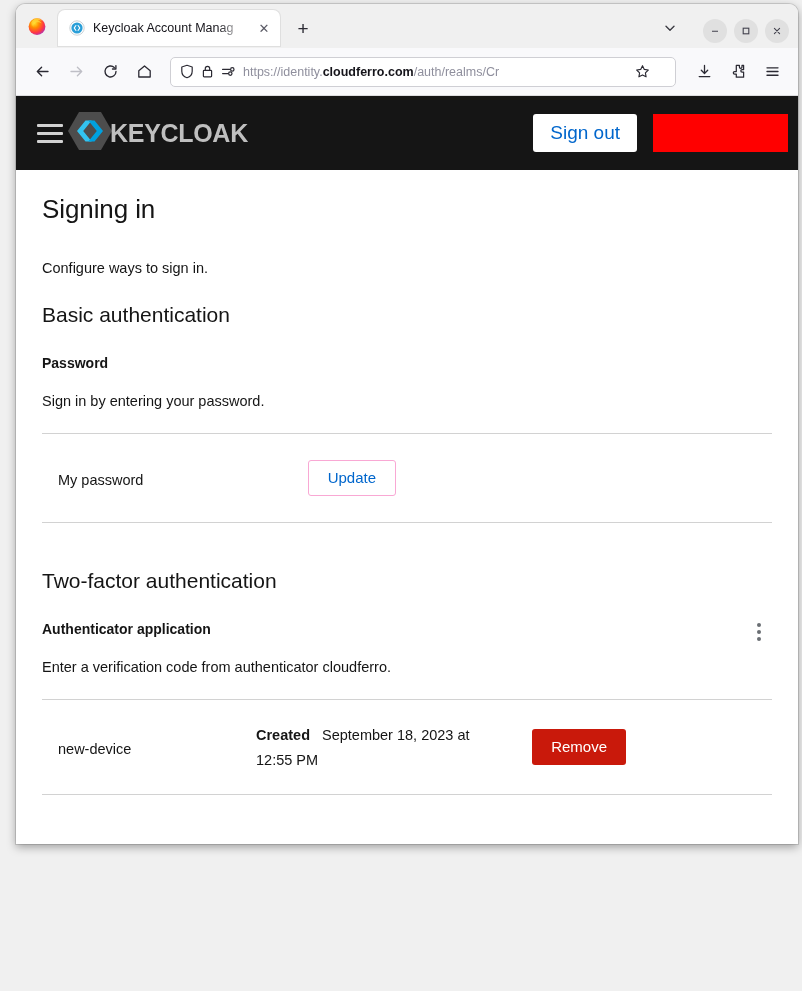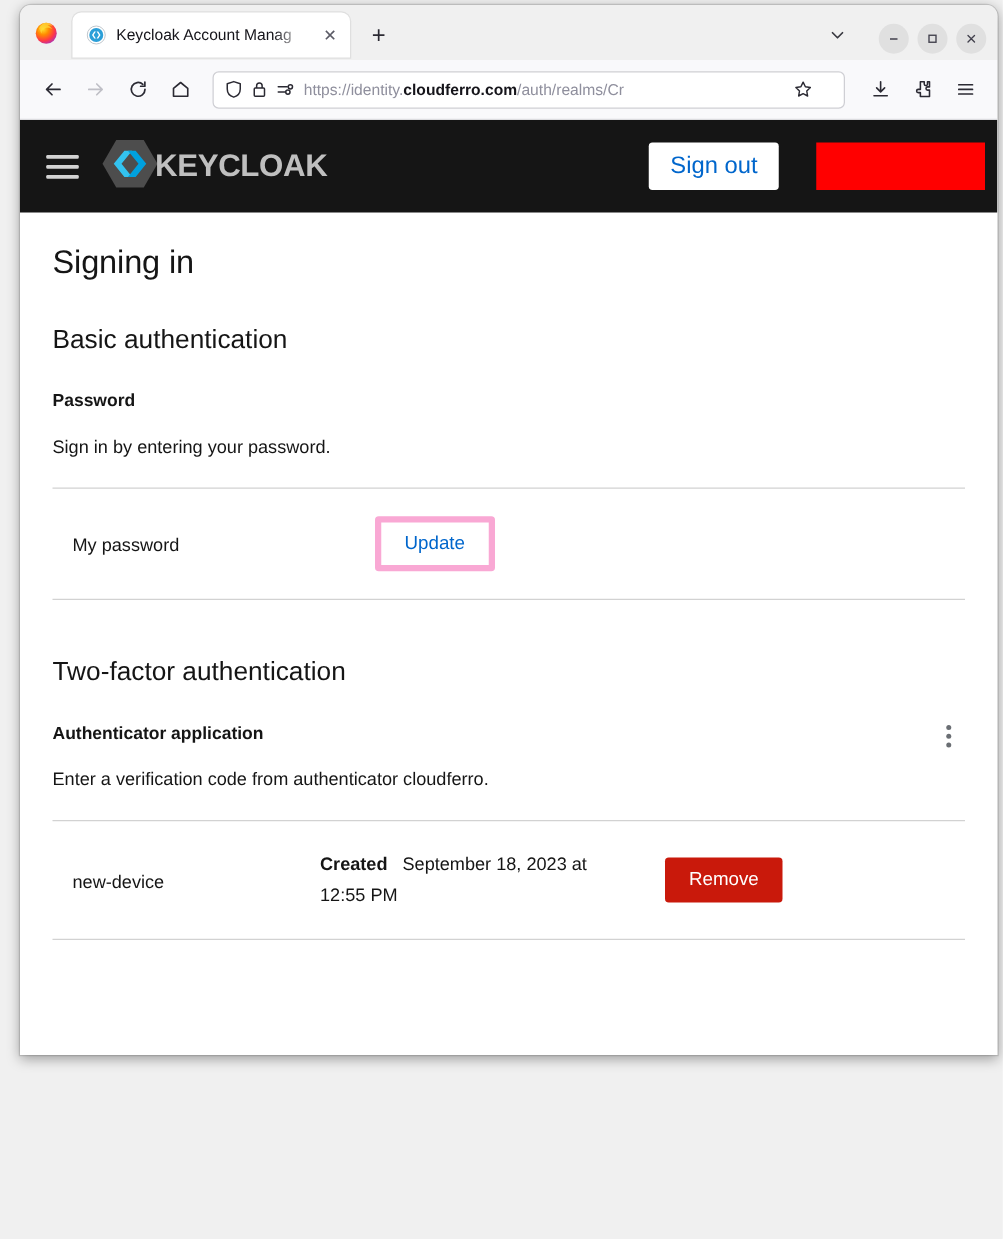--- a/index.html
+++ b/index.html
@@ -162,21 +162,21 @@
     position: relative;
   }
 
   
   .masthead {
     height: 74px;
     background: #151515;
     display: flex;
     align-items: center;
     padding: 0 10px 0 21px;
-    gap: 14px;
+    gap: 0;
   }
   .hamburger {
     width: 30px;
     height: 30px;
     display: flex;
     flex-direction: column;
     justify-content: center;
     gap: 5px;
     flex: none;
   }
@@ -303,21 +303,21 @@
   .cred-action {
     flex: none;
     padding-top: 2px;
     display: flex;
     justify-content: flex-end;
     min-width: 140px;
   }
   .btn-secondary {
     background: #ffffff;
     color: #0066cc;
-    border: 5px solid #f9a8d4;
+    border: 1px solid #f9a8d4;
     border-radius: 3px;
     font-size: 15px;
     padding: 9px 19px;
     font-family: inherit;
     cursor: pointer;
     line-height: 1.1;
   }
   .btn-danger {
     background: #c9190b;
     color: #ffffff;
@@ -491,20 +491,21 @@
       <div class="masthead-spacer"></div>
 
       <button class="signout-btn">Sign out</button>
 
       <div class="redaction"></div>
     </div>
 
     <div class="content">
 
       <h1 class="page-title">Signing in</h1>
+      <p class="page-subtitle">Configure ways to sign in.</p>
 
       <h2 class="section-title">Basic authentication</h2>
 
       <div class="cred-head">
         <div class="cred-label bold">Password</div>
       </div>
       <p class="cred-desc">Sign in by entering your password.</p>
 
       <div class="divider"></div>
 

